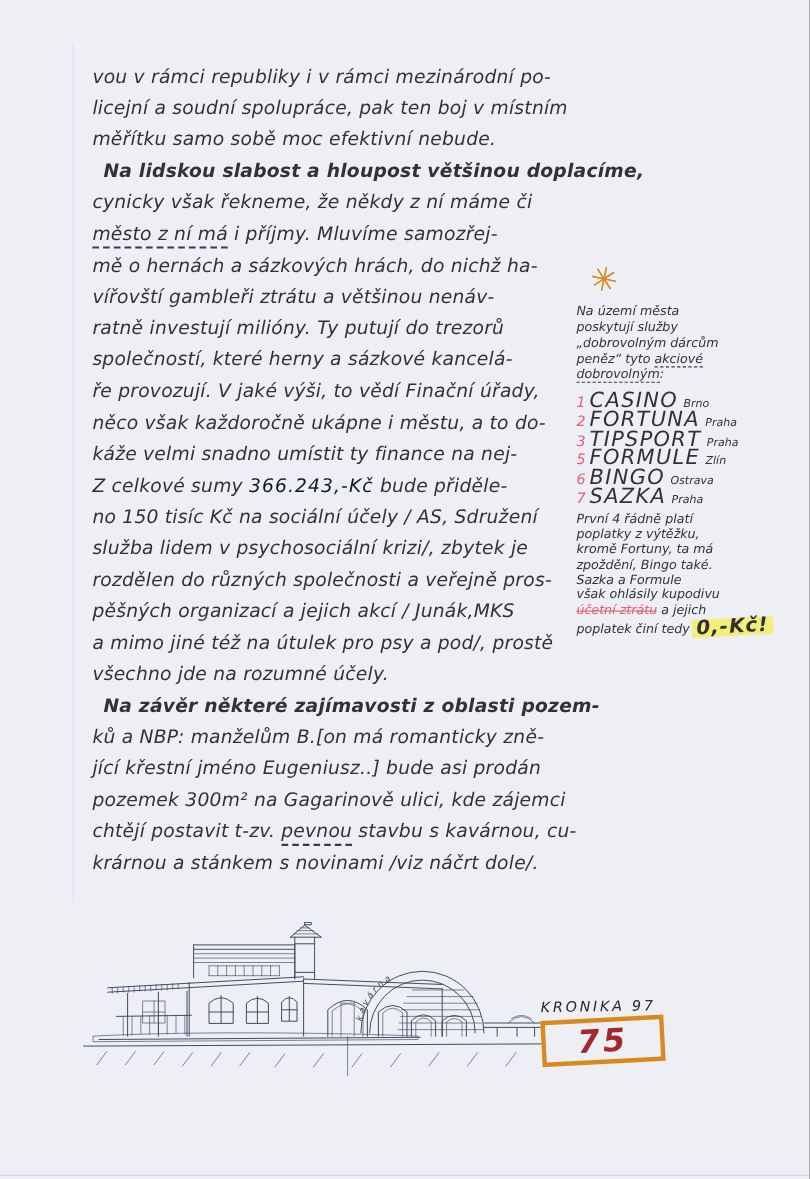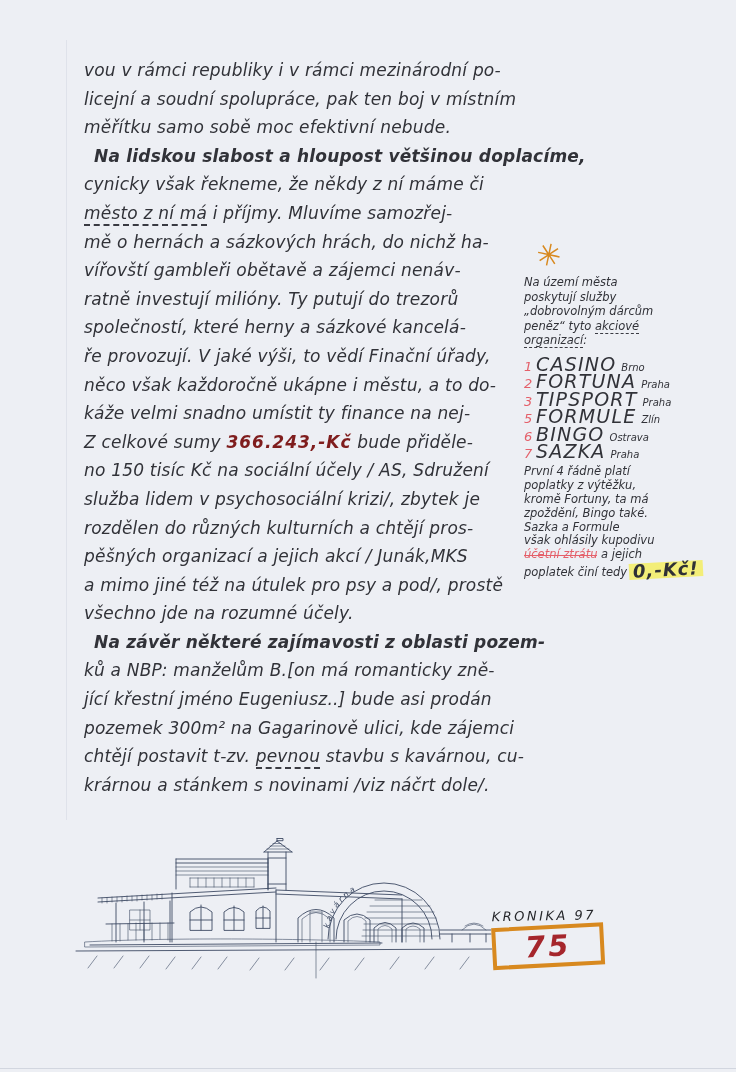--- a/index.html
+++ b/index.html
@@ -18,21 +18,21 @@
 
   
   #main-text {
     position:absolute; left:84px; top:56px; width:470px;
     font-style:italic; font-size:17px; line-height:28.6px;
     letter-spacing:0.2px;
   }
   .ln { white-space:nowrap; }
   .indent { padding-left:10px;font-weight:bold; }
   .dash-u { border-bottom:2px dashed #3a3b42; padding-bottom:1px; }
-  .sum { color:#7f1d1d; font-weight:bold; letter-spacing:1px; }
+  .sum { color:#0f172a; font-weight:normal; letter-spacing:1px; }
 
   
   #margin-note {
     position:absolute; left:524px; top:242px; width:204px;
     font-style:italic;
   }
   #margin-asterisk { font-size:30px; line-height:28px; color:#d8891f;
     margin-left:12px; transform:rotate(12deg); width:30px; }
   .m-small { font-size:11.5px; line-height:14.6px; white-space:nowrap; }
   #margin-intro { margin-top:5px; }
@@ -81,50 +81,50 @@
 
   <div id="main-text">
     <div class="ln">vou v rámci republiky i v rámci mezinárodní po-</div>
     <div class="ln">licejní a soudní spolupráce, pak ten boj v místním</div>
     <div class="ln">měřítku samo sobě moc efektivní nebude.</div>
 
     <div class="ln indent">Na lidskou slabost a hloupost většinou doplacíme,</div>
     <div class="ln">cynicky však řekneme, že někdy z ní máme či</div>
     <div class="ln"><span class="dash-u">město z ní má</span><span> i příjmy. Mluvíme samozřej-</span></div>
     <div class="ln">mě o hernách a sázkových hrách, do nichž ha-</div>
-    <div class="ln">vířovští gambleři obětavě a zájemci nenáv-</div>
+    <div class="ln">vířovští gambleři ztrátu a většinou nenáv-</div>
     <div class="ln">ratně investují milióny. Ty putují do trezorů</div>
     <div class="ln">společností, které herny a sázkové kancelá-</div>
     <div class="ln">ře provozují. V jaké výši, to vědí Finační úřady,</div>
     <div class="ln">něco však každoročně ukápne i městu, a to do-</div>
     <div class="ln">káže velmi snadno umístit ty finance na nej-</div>
     <div class="ln"><span>Z celkové sumy </span><span class="sum">366.243,-Kč</span><span> bude přiděle-</span></div>
     <div class="ln">no 150 tisíc Kč na sociální účely / AS, Sdružení</div>
     <div class="ln">služba lidem v psychosociální krizi/, zbytek je</div>
-    <div class="ln">rozdělen do různých kulturních a chtějí pros-</div>
+    <div class="ln">rozdělen do různých společnosti a veřejně pros-</div>
     <div class="ln">pěšných organizací a jejich akcí / Junák,MKS</div>
     <div class="ln">a mimo jiné též na útulek pro psy a pod/, prostě</div>
     <div class="ln">všechno jde na rozumné účely.</div>
 
     <div class="ln indent">Na závěr některé zajímavosti z oblasti pozem-</div>
     <div class="ln">ků a NBP: manželům B.[on má romanticky zně-</div>
     <div class="ln">jící křestní jméno Eugeniusz..] bude asi prodán</div>
     <div class="ln">pozemek 300m² na Gagarinově ulici, kde zájemci</div>
     <div class="ln"><span>chtějí postavit t-zv. </span><span class="dash-u">pevnou</span><span> stavbu s kavárnou, cu-</span></div>
     <div class="ln">krárnou a stánkem s novinami /viz náčrt dole/.</div>
   </div>
 
   <div id="margin-note">
     <div id="margin-asterisk">✳</div>
     <div id="margin-intro">
       <div class="m-small">Na území města</div>
       <div class="m-small">poskytují služby</div>
       <div class="m-small">„dobrovolným dárcům</div>
       <div class="m-small"><span>peněz“ tyto </span><span class="m-dash-u">akciové</span></div>
-      <div class="m-small"><span class="m-dash-u">organizací</span><span>:</span></div>
+      <div class="m-small"><span class="m-dash-u">dobrovolným</span><span>:</span></div>
     </div>
 
     <div id="company-list">
       <div class="company-row"><span class="company-num">1</span><span class="company-name">CASINO</span><span class="company-city">Brno</span></div>
       <div class="company-row"><span class="company-num">2</span><span class="company-name">FORTUNA</span><span class="company-city">Praha</span></div>
       <div class="company-row"><span class="company-num">3</span><span class="company-name">TIPSPORT</span><span class="company-city">Praha</span></div>
       <div class="company-row"><span class="company-num">5</span><span class="company-name">FORMULE</span><span class="company-city">Zlín</span></div>
       <div class="company-row"><span class="company-num">6</span><span class="company-name">BINGO</span><span class="company-city">Ostrava</span></div>
       <div class="company-row"><span class="company-num">7</span><span class="company-name">SAZKA</span><span class="company-city">Praha</span></div>
     </div>

